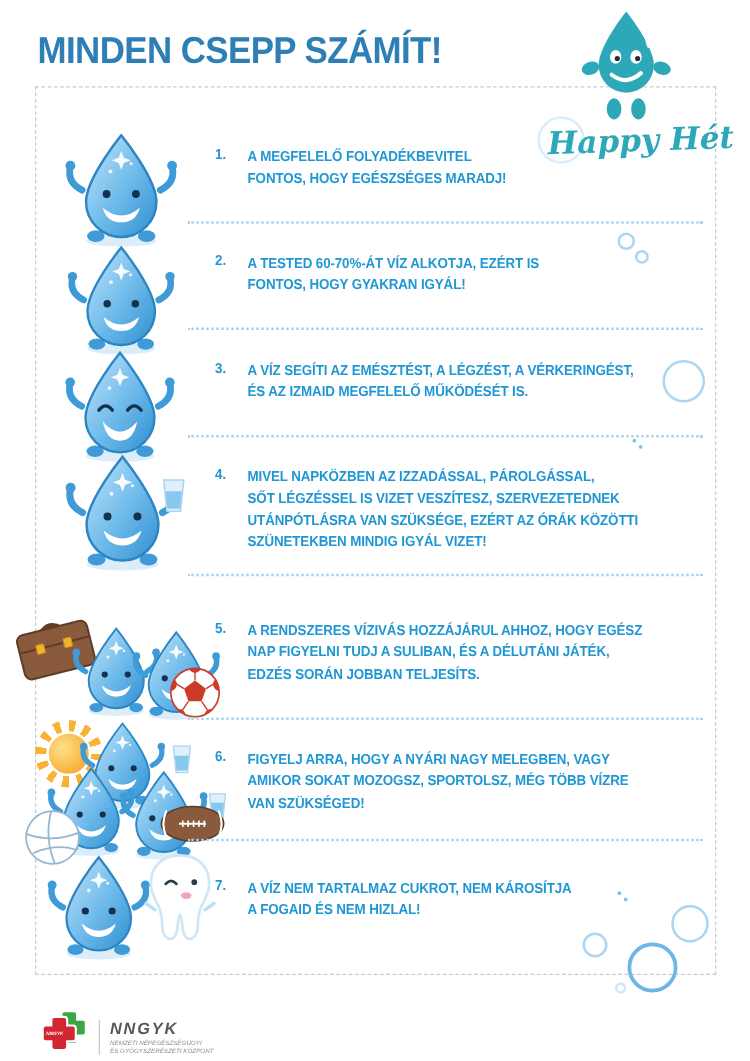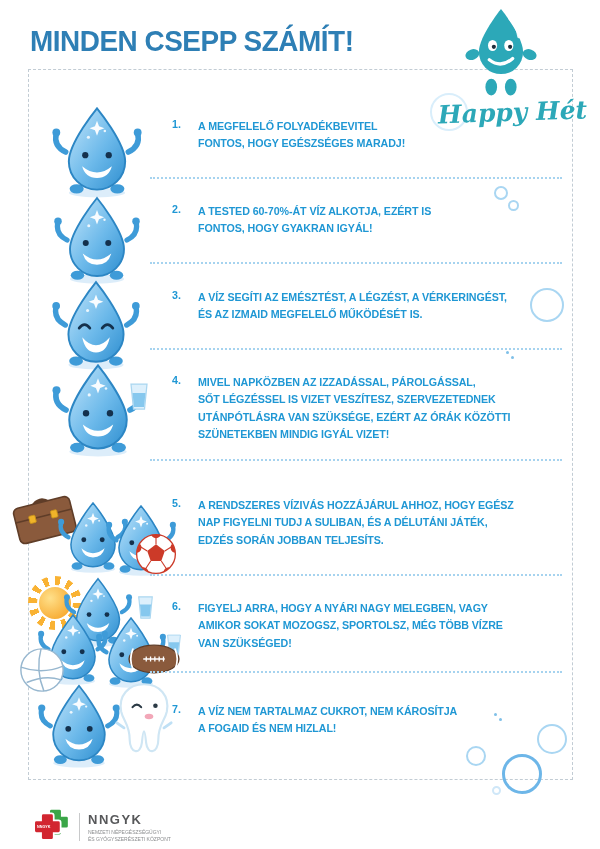--- a/index.html
+++ b/index.html
@@ -23,21 +23,21 @@
   .brand-text{position:absolute;left:438px;top:98px;width:140px;text-align:center;
               font-family:"DejaVu Serif",serif;font-style:italic;font-weight:bold;
               font-size:25px;color:#2ca8b8;transform:rotate(-2deg);white-space:nowrap;}
   .bubble{position:absolute;border:2px solid #a9d6f2;border-radius:50%;}
   .dotS{position:absolute;width:3px;height:3px;border-radius:50%;background:#7fc0e8;}
   .sun{position:absolute;}
   .sun .rays{position:absolute;inset:0;border-radius:50%;
              background:repeating-conic-gradient(#f9b233 0deg 13deg, rgba(255,255,255,0) 13deg 30deg);}
   .sun .core{position:absolute;inset:9px;border-radius:50%;border:2px solid #fff;
              background:radial-gradient(circle at 35% 35%, #ffe08a, #f59c1a);}
-  .footer{position:absolute;left:33px;top:806px;display:flex;align-items:center;}
+  .footer{position:absolute;left:33px;top:806px;display:flex;align-items:flex-end;font-style:italic;}
   .cross{width:38px;height:38px;flex:0 0 auto;}
   .fdiv{width:1px;height:28px;background:#c8c9ca;margin:4px 8px 0 8px;}
   .orgblock{padding-top:4px;}
   .orgabbr{font-size:13px;font-weight:bold;color:#57585a;letter-spacing:1.5px;}
   .orgname{font-size:5px;color:#8a8c8e;line-height:1.25;margin-top:2px;}
 </style>
 </head>
 <body>
 
 <svg width="0" height="0" style="position:absolute" aria-hidden="true">

